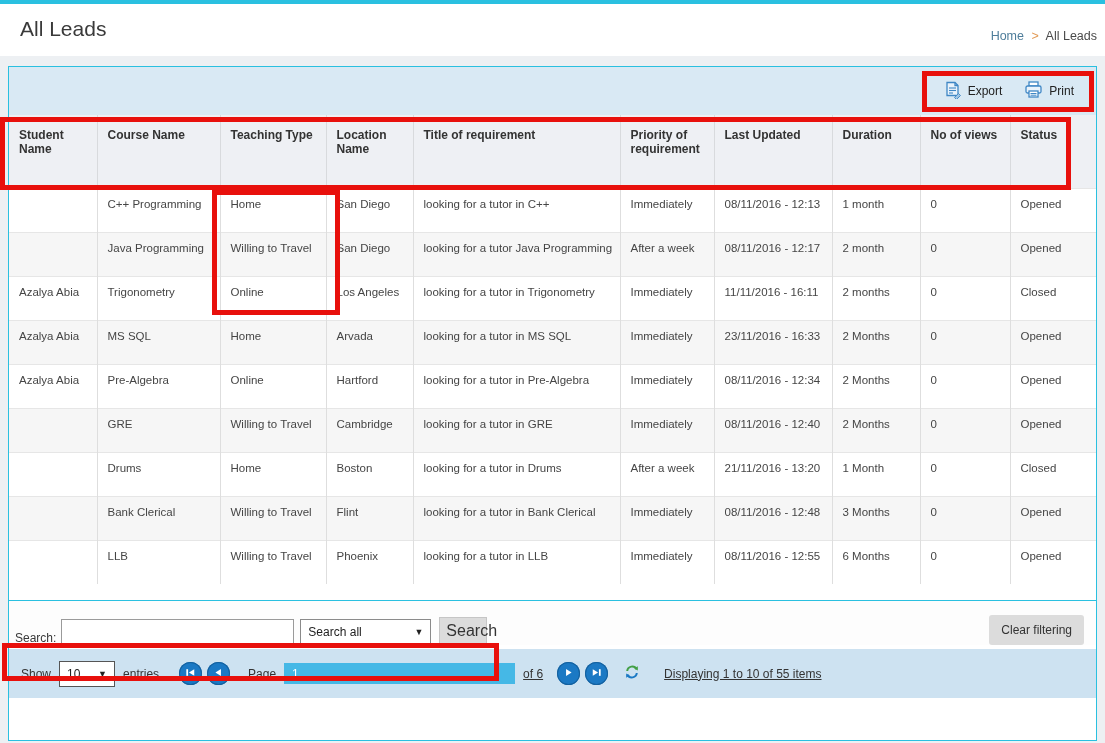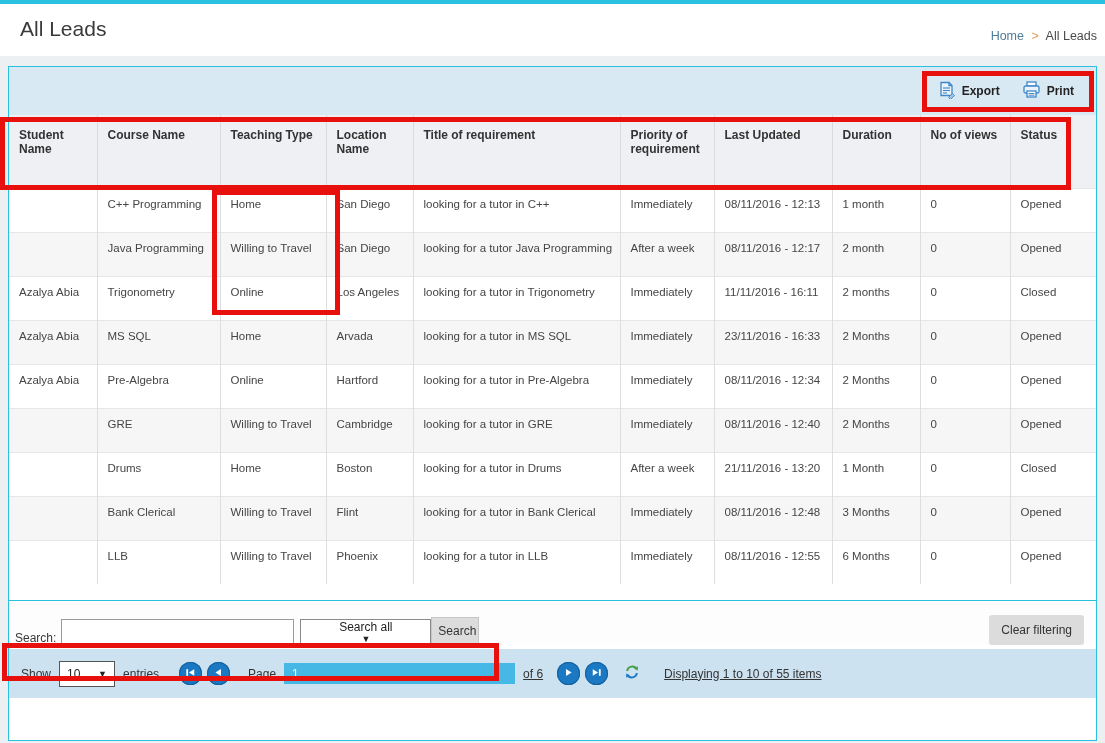--- a/index.html
+++ b/index.html
@@ -10,21 +10,21 @@
   .page-title { position:absolute; left:20px; top:13px; font-size:21px; color:#3a3a3a; }
   .breadcrumb { position:absolute; right:8px; top:25px; font-size:12.5px; color:#4a4a4a; }
   .breadcrumb .bc-home { color:#4e7d9a; cursor:pointer; }
   .breadcrumb .bc-sep { color:#e29a55; margin:0 4px; }
   .content-bg { position:absolute; left:0; top:56px; width:1105px; height:687px; background:#edf0f3; }
 
   .panel { position:absolute; left:8px; top:66px; width:1089px; height:675px;
            background:#fff; border:1px solid #2ac0e0; }
   .toolbar { height:48px; background:#d9e9f4; display:flex; align-items:center;
              justify-content:flex-end; gap:22px; padding-right:22px; }
-  .tool-btn { display:flex; align-items:center; gap:6px; font-size:12px; font-weight:bold;
+  .tool-btn { display:flex; align-items:center; gap:6px; font-size:12px; font-weight:normal;
               color:#222; cursor:pointer; }
 
   table.grid { width:1087px; border-collapse:collapse; table-layout:fixed; }
   table.grid th { height:73px; background:#eef0f4; text-align:left; vertical-align:top;
                   padding:13px 10px 0 10px; font-size:12px; font-weight:bold; color:#333;
                   border-right:1px solid #d8dadd; }
   table.grid th:last-child { border-right:none; }
   table.grid td { height:44px; vertical-align:top; padding:9px 10px 0 10px; font-size:11.5px;
                   color:#454545; border-right:1px solid #dedede; border-top:1px solid #e6e6e6;
                   overflow:hidden; white-space:nowrap; }
@@ -32,23 +32,23 @@
   table.grid tbody tr:nth-child(even) { background:#f6f6f6; }
 
   .search-spacer { height:16px; background:#fff; }
   .search-band { height:45px; border-top:1px solid #2ac0e0; background:#fdfdfd;
                  display:flex; align-items:flex-end; padding-left:6px; font-size:12px; color:#3a3a3a; }
   .search-input { width:233px; height:26px; margin-left:5px; border:1px solid #9a9a9a;
                   background:#fff; padding:0 6px; font-size:12px; outline:none; }
   .fake-select { height:26px; background:#fff; border:1px solid #8a8a8a; display:flex;
                  align-items:center; justify-content:space-between; padding:0 7px;
                  font-size:12px; color:#222; cursor:pointer; }
-  .filter-select { width:131px; margin-left:6px;flex-direction:column; }
-  .search-btn { margin-left:0; width:48px; height:28px; background:#dcdcdc; border:1px solid #c6c6c6;
-                font-size:12px; color:#333; cursor:pointer; font-family:"Liberation Sans",sans-serif; }
+  .filter-select { width:131px; margin-left:6px; }
+  .search-btn { margin-left:8px; width:48px; height:28px; background:#dcdcdc; border:1px solid #c6c6c6;
+                font-size:16px; color:#333; cursor:pointer; font-family:"Liberation Sans",sans-serif; }
   .clear-btn { margin-left:auto; margin-right:12px; background:#dcdcdc; border:none; border-radius:3px;
                padding:8px 12px; font-size:12px; color:#333; cursor:pointer;
                font-family:"Liberation Sans",sans-serif; }
   .gap-row { height:4px; background:#fff; }
 
   .pagbar { height:49px; background:#cde2f1; display:flex; align-items:center;
             font-size:12px; color:#333; padding-left:12px;text-decoration:underline; }
   .entries-select { width:56px; margin:0 8px; border:1px solid #555; }
   .circ-btn { width:23px; height:23px; border-radius:50%; background:#1b79c4;
               display:flex; align-items:center; justify-content:center; cursor:pointer;

